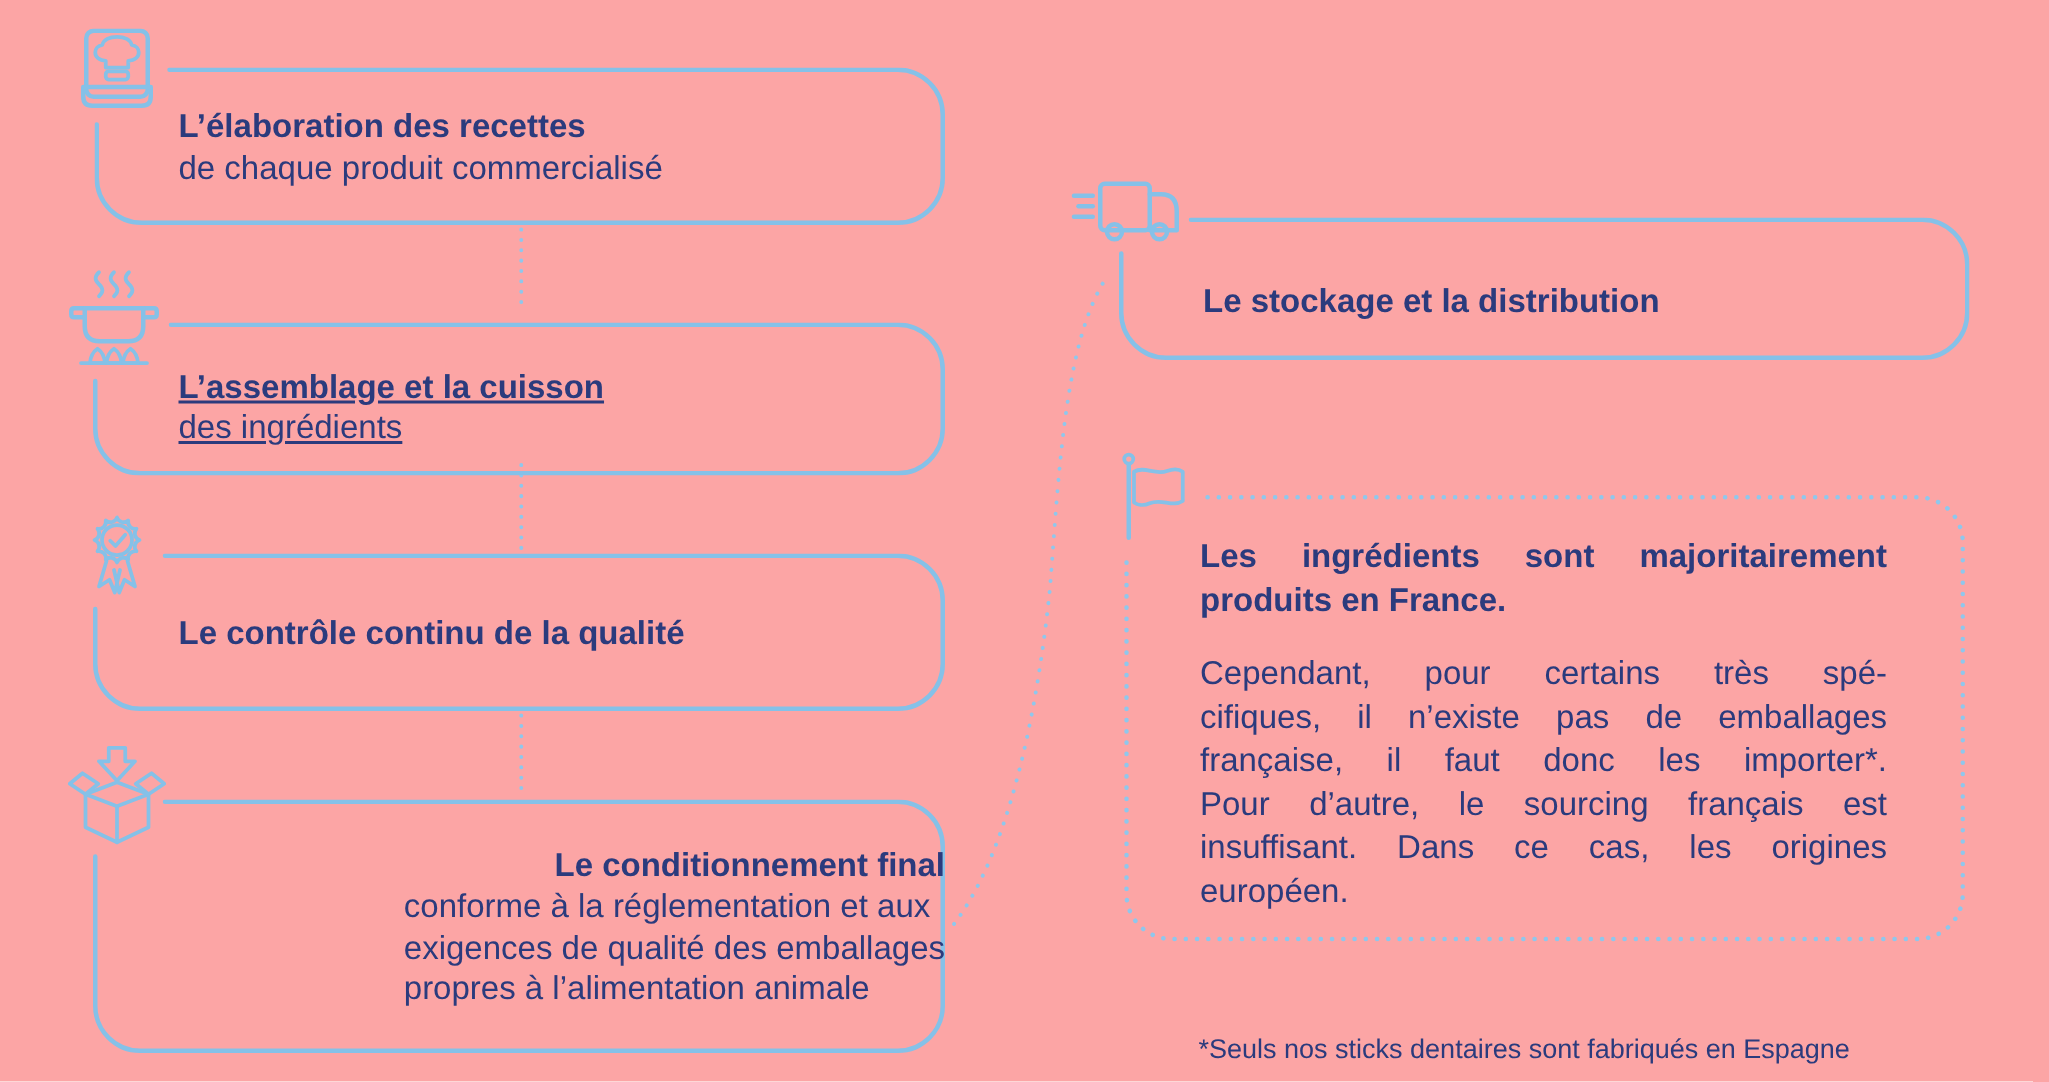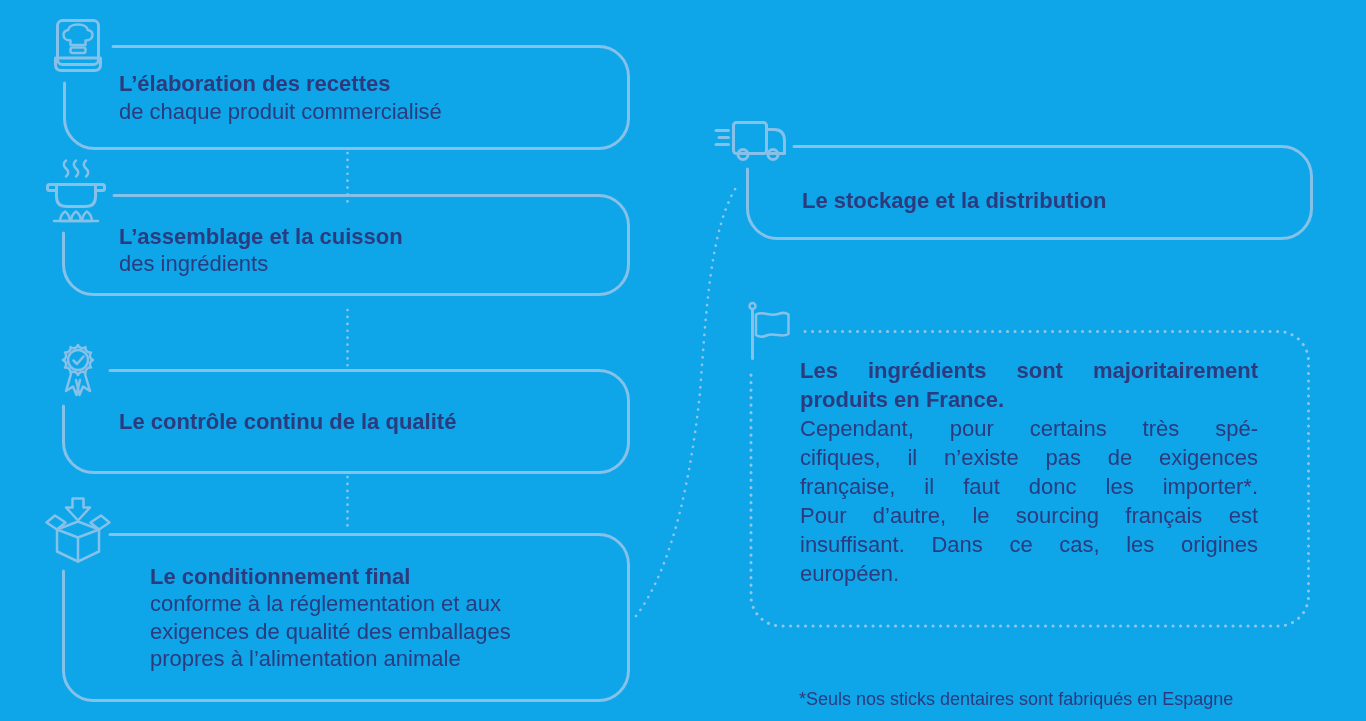--- a/index.html
+++ b/index.html
@@ -2,42 +2,42 @@
 <html><head>
 <meta charset="utf-8">
 <style>
   :root{
     --line:#85c1e8;
     --dot:#8fc7ec;
     --navy:#2b3b7d;
   }
   html,body{margin:0;padding:0;background:#fff;}
   #canvas{
-    position:relative;width:1366px;height:721px;overflow:hidden;background:#0ea5e9;
+    position:relative;width:1366px;height:721px;overflow:hidden;background:#fca5a5;
     font-family:"Liberation Sans","DejaVu Sans",sans-serif;color:var(--navy);
   }
   #connectors{position:absolute;left:0;top:0;pointer-events:none;}
   .vdots{fill:none;stroke:var(--dot);stroke-width:2.6;stroke-dasharray:0.1 6.8;stroke-linecap:round;}
   .curve{fill:none;stroke:var(--dot);stroke-width:2.6;stroke-dasharray:0.1 7.4;stroke-linecap:round;}
   .dottedbox{fill:none;stroke:var(--dot);stroke-width:3;stroke-dasharray:0.1 7.4;stroke-linecap:round;}
 
   .step{position:absolute;}
   .outline{position:absolute;left:0;top:0;}
   .outline path{fill:none;stroke:var(--line);stroke-width:3;stroke-linecap:round;}
   .icon{position:absolute;}
   .icon svg{display:block;}
   .ic{fill:none;stroke:var(--line);stroke-linecap:round;stroke-linejoin:round;}
 
   .content{position:relative;height:100%;display:flex;flex-direction:column;justify-content:center;
     font-size:22px;line-height:27.5px;}
   .title{font-weight:700;}
   .lines .line{text-align:left;}
 
   .note{position:absolute;}
-  .note .content{justify-content:flex-start;line-height:29px;}
+  .note .content{justify-content:flex-start;line-height:29px;gap:20px;}
   .justify .line{text-align:justify;text-align-last:justify;}
   .justify .line:last-child{text-align:justify;text-align-last:left;}
 
   .footnote{position:absolute;font-size:18px;line-height:22px;}
 </style>
 </head>
 <body>
 
 <div id="canvas">
 
@@ -62,21 +62,21 @@
       </svg>
     </div>
     <div class="content" style="padding-left:56px;">
       <div class="title">L’élaboration des recettes</div>
       <div class="lines">
           <div class="line">de chaque produit commercialisé</div>
         </div>
     </div>
   </div>
 
-  <div class="step" style="left:62px;top:194px;width:568px;height:112px;">
+  <div class="step" style="left:62px;top:215px;width:568px;height:112px;text-decoration:underline;">
     <svg class="outline" width="568" height="102" viewBox="0 0 568 102">
       <path d="M52 1.5 H536.5 A30 30 0 0 1 566.5 31.5 V70.5 A30 30 0 0 1 536.5 100.5 H31.5 A30 30 0 0 1 1.5 70.5 V39"></path>
     </svg>
     <div class="icon" style="left:-16px;top:-36px;">
       <svg width="60" height="68" viewBox="0 0 60 68">
         <path class="ic" stroke-width="2.5" d="M20 2.5 c-3 2.7 -3 5.3 0 8 c3 2.7 3 5.3 0 8"></path>
         <path class="ic" stroke-width="2.5" d="M30 2.5 c-3 2.7 -3 5.3 0 8 c3 2.7 3 5.3 0 8"></path>
         <path class="ic" stroke-width="2.5" d="M40 2.5 c-3 2.7 -3 5.3 0 8 c3 2.7 3 5.3 0 8"></path>
         <path class="ic" stroke-width="3" d="M10.5 26.5 H3.5 Q1.5 26.5 1.5 28.5 V30.5 Q1.5 32.5 3.5 32.5 H10.5"></path>
         <path class="ic" stroke-width="3" d="M49.5 26.5 H56.5 Q58.5 26.5 58.5 28.5 V30.5 Q58.5 32.5 56.5 32.5 H49.5"></path>
@@ -120,21 +120,21 @@
     <div class="icon" style="left:-17px;top:-37px;">
       <svg width="66" height="74" viewBox="0 0 66 74">
         <path class="ic" stroke-width="2.5" d="M27.5 2.5 H38.5 V11.5 H45 L33 24.5 L21 11.5 H27.5 Z"></path>
         <path class="ic" stroke-width="2.5" d="M12 33.5 L33 25.5 L54 33.5 L33 41.5 Z"></path>
         <path class="ic" stroke-width="2.5" d="M12 33.5 V55.5 L33 65.5 V41.5"></path>
         <path class="ic" stroke-width="2.5" d="M54 33.5 V55.5 L33 65.5"></path>
         <path class="ic" stroke-width="2.5" d="M12 33.5 L1.5 26.5 L10 19.5 L20.5 26.5 Z"></path>
         <path class="ic" stroke-width="2.5" d="M54 33.5 L64.5 26.5 L56 19.5 L45.5 26.5 Z"></path>
       </svg>
     </div>
-    <div class="content" style="padding-left:88px;">
+    <div class="content" style="padding-left:88px;align-items:flex-end;">
       <div class="title">Le conditionnement final</div>
       <div class="lines">
           <div class="line">conforme à la réglementation et aux</div>
           <div class="line">exigences de qualité des emballages</div>
           <div class="line">propres à l’alimentation animale</div>
         </div>
     </div>
   </div>
 
   <div class="step" style="left:746px;top:145px;width:567px;height:111px;">
@@ -165,21 +165,21 @@
         <path class="ic" stroke-width="2.5" d="M11 13.5 C18 9.5 25 16 33 13 C37.5 11.3 41.5 12 43.5 13.5 V33 C36.5 37.5 29.5 31 21.5 34.5 C17 36.5 13 35.5 11 34 Z"></path>
       </svg>
     </div>
     <div class="content" style="padding:26px 52px 0 51px;">
       <div class="title lines justify">
           <div class="line">Les ingrédients sont majoritairement</div>
           <div class="line">produits en France.</div>
         </div>
       <div class="lines justify">
           <div class="line">Cependant, pour certains très spé-</div>
-          <div class="line">cifiques, il n’existe pas de exigences</div>
+          <div class="line">cifiques, il n’existe pas de emballages</div>
           <div class="line">française, il faut donc les importer*.</div>
           <div class="line">Pour d’autre, le sourcing français est</div>
           <div class="line">insuffisant. Dans ce cas, les origines</div>
           <div class="line">européen.</div>
         </div>
     </div>
   </div>
 
   <div class="footnote" style="left:799px;top:688px;">*Seuls nos sticks dentaires sont fabriqués en Espagne</div>
 

